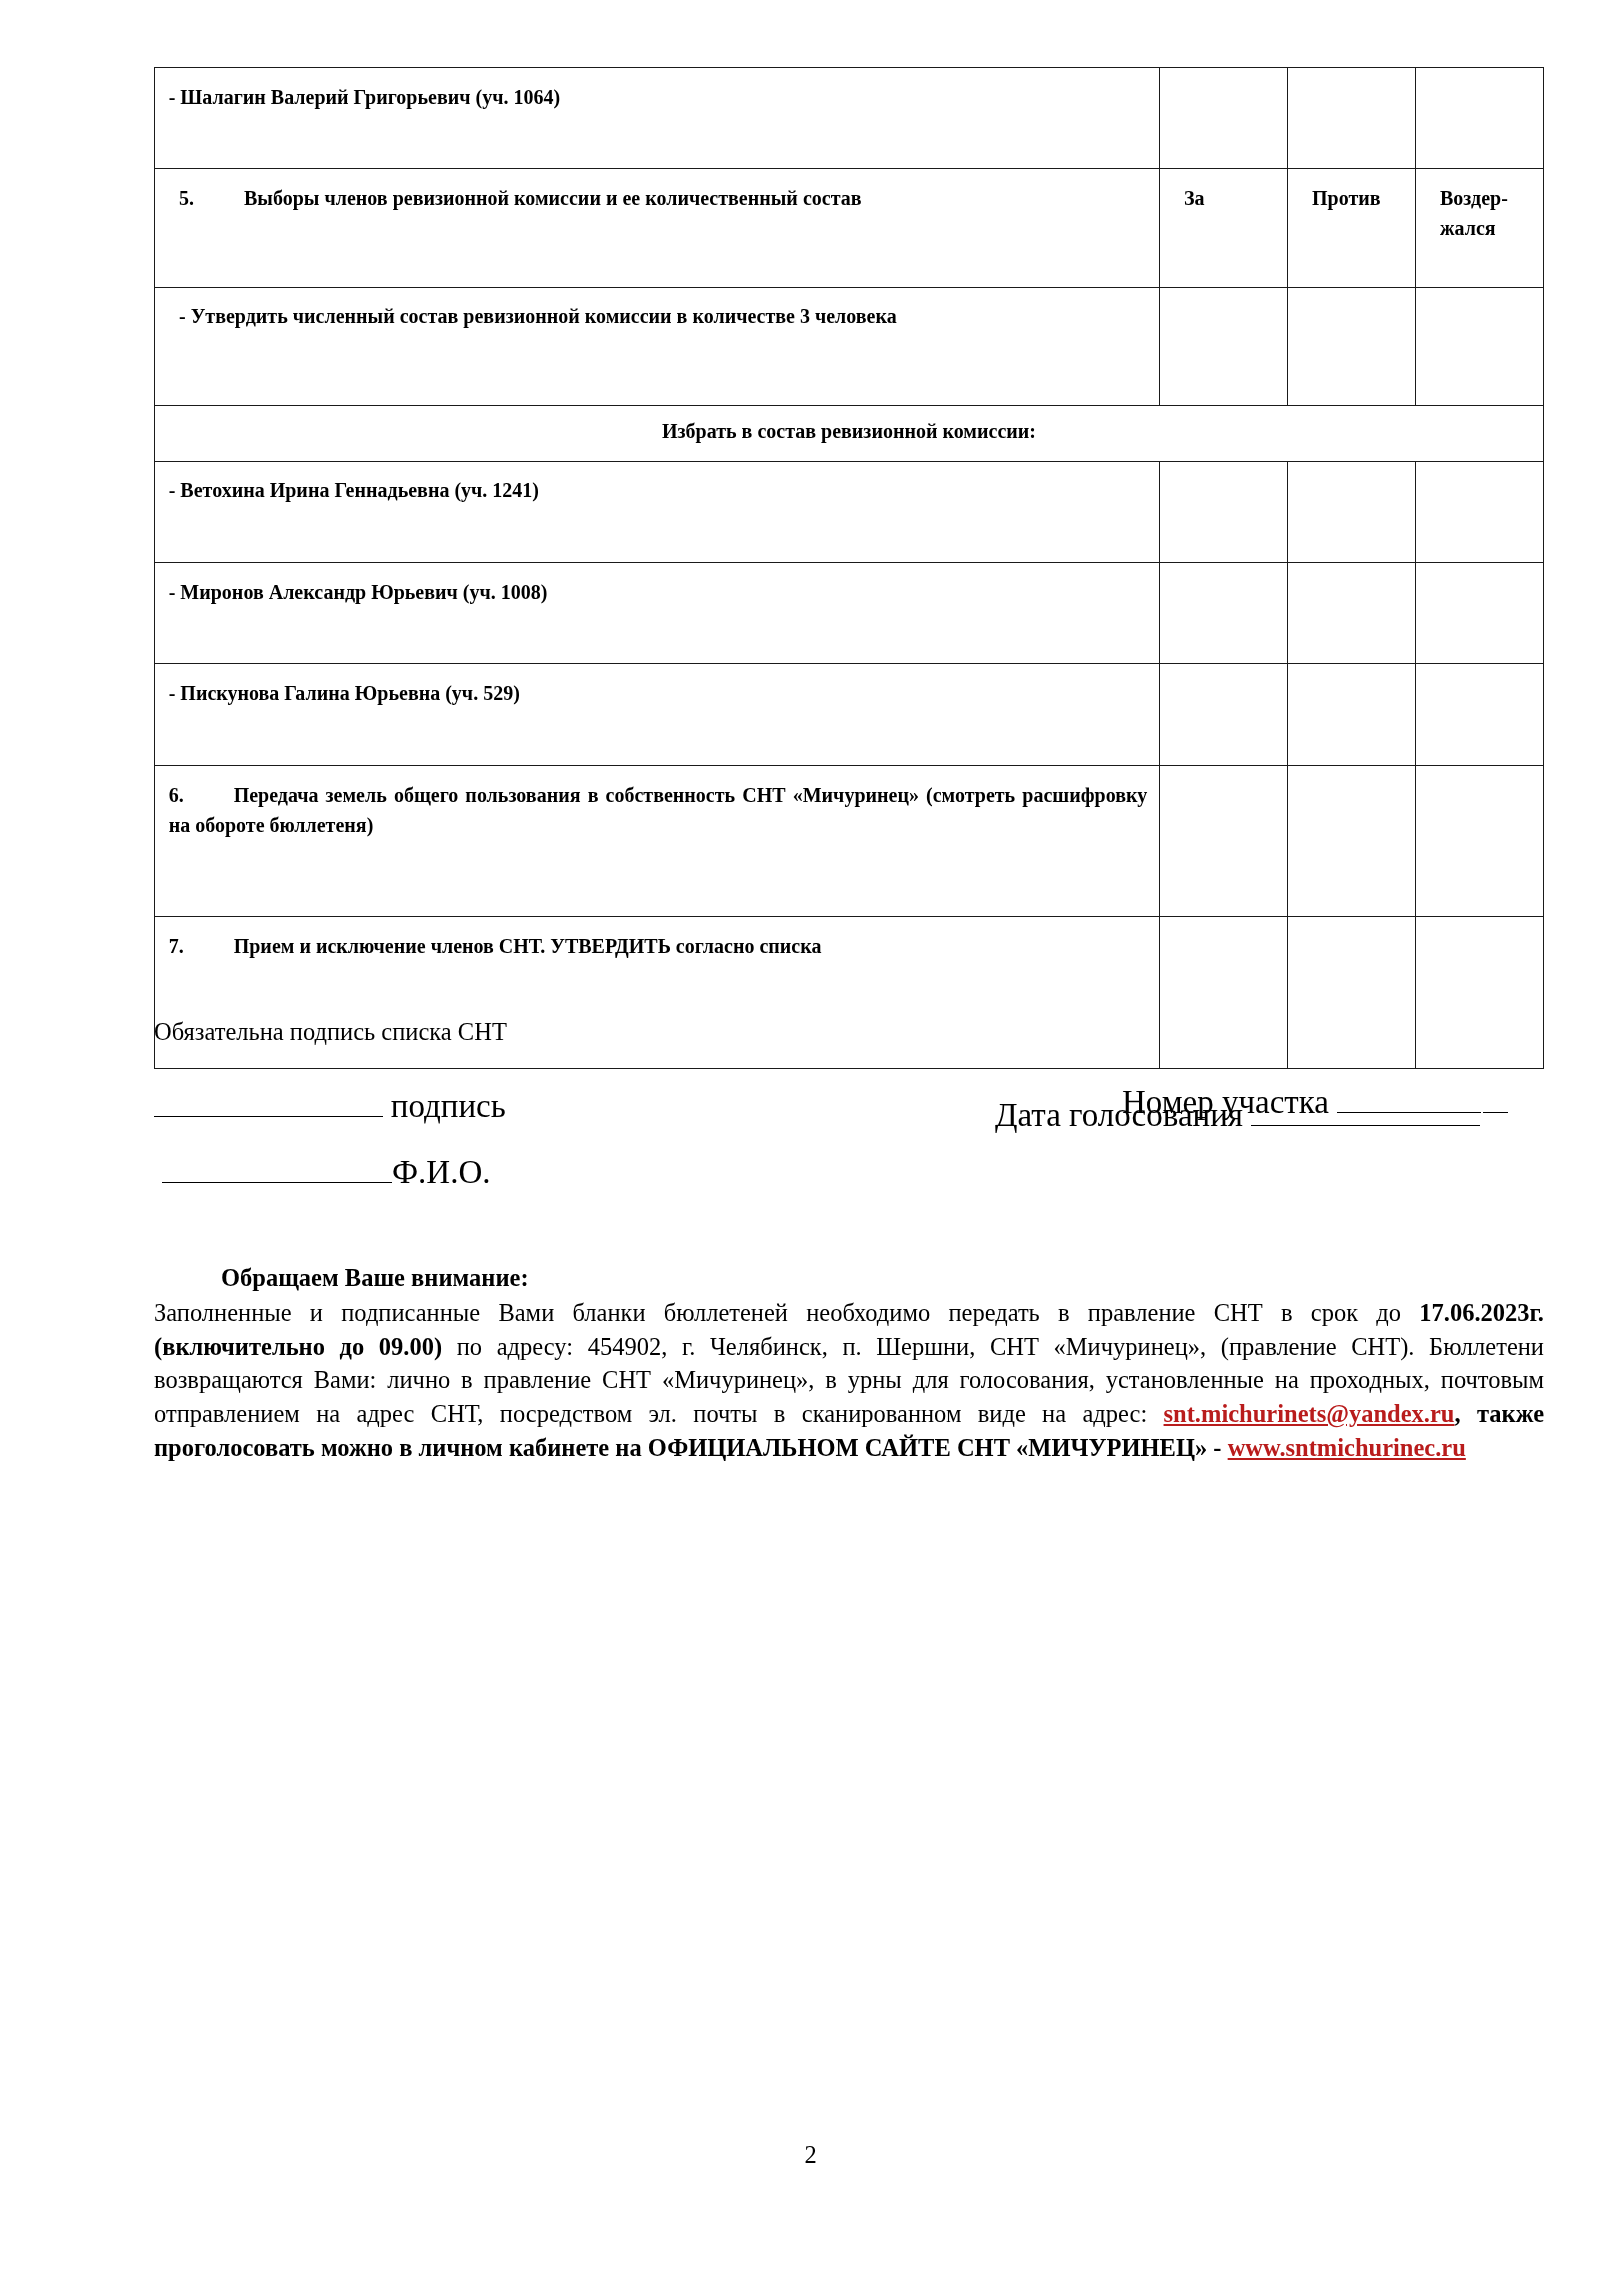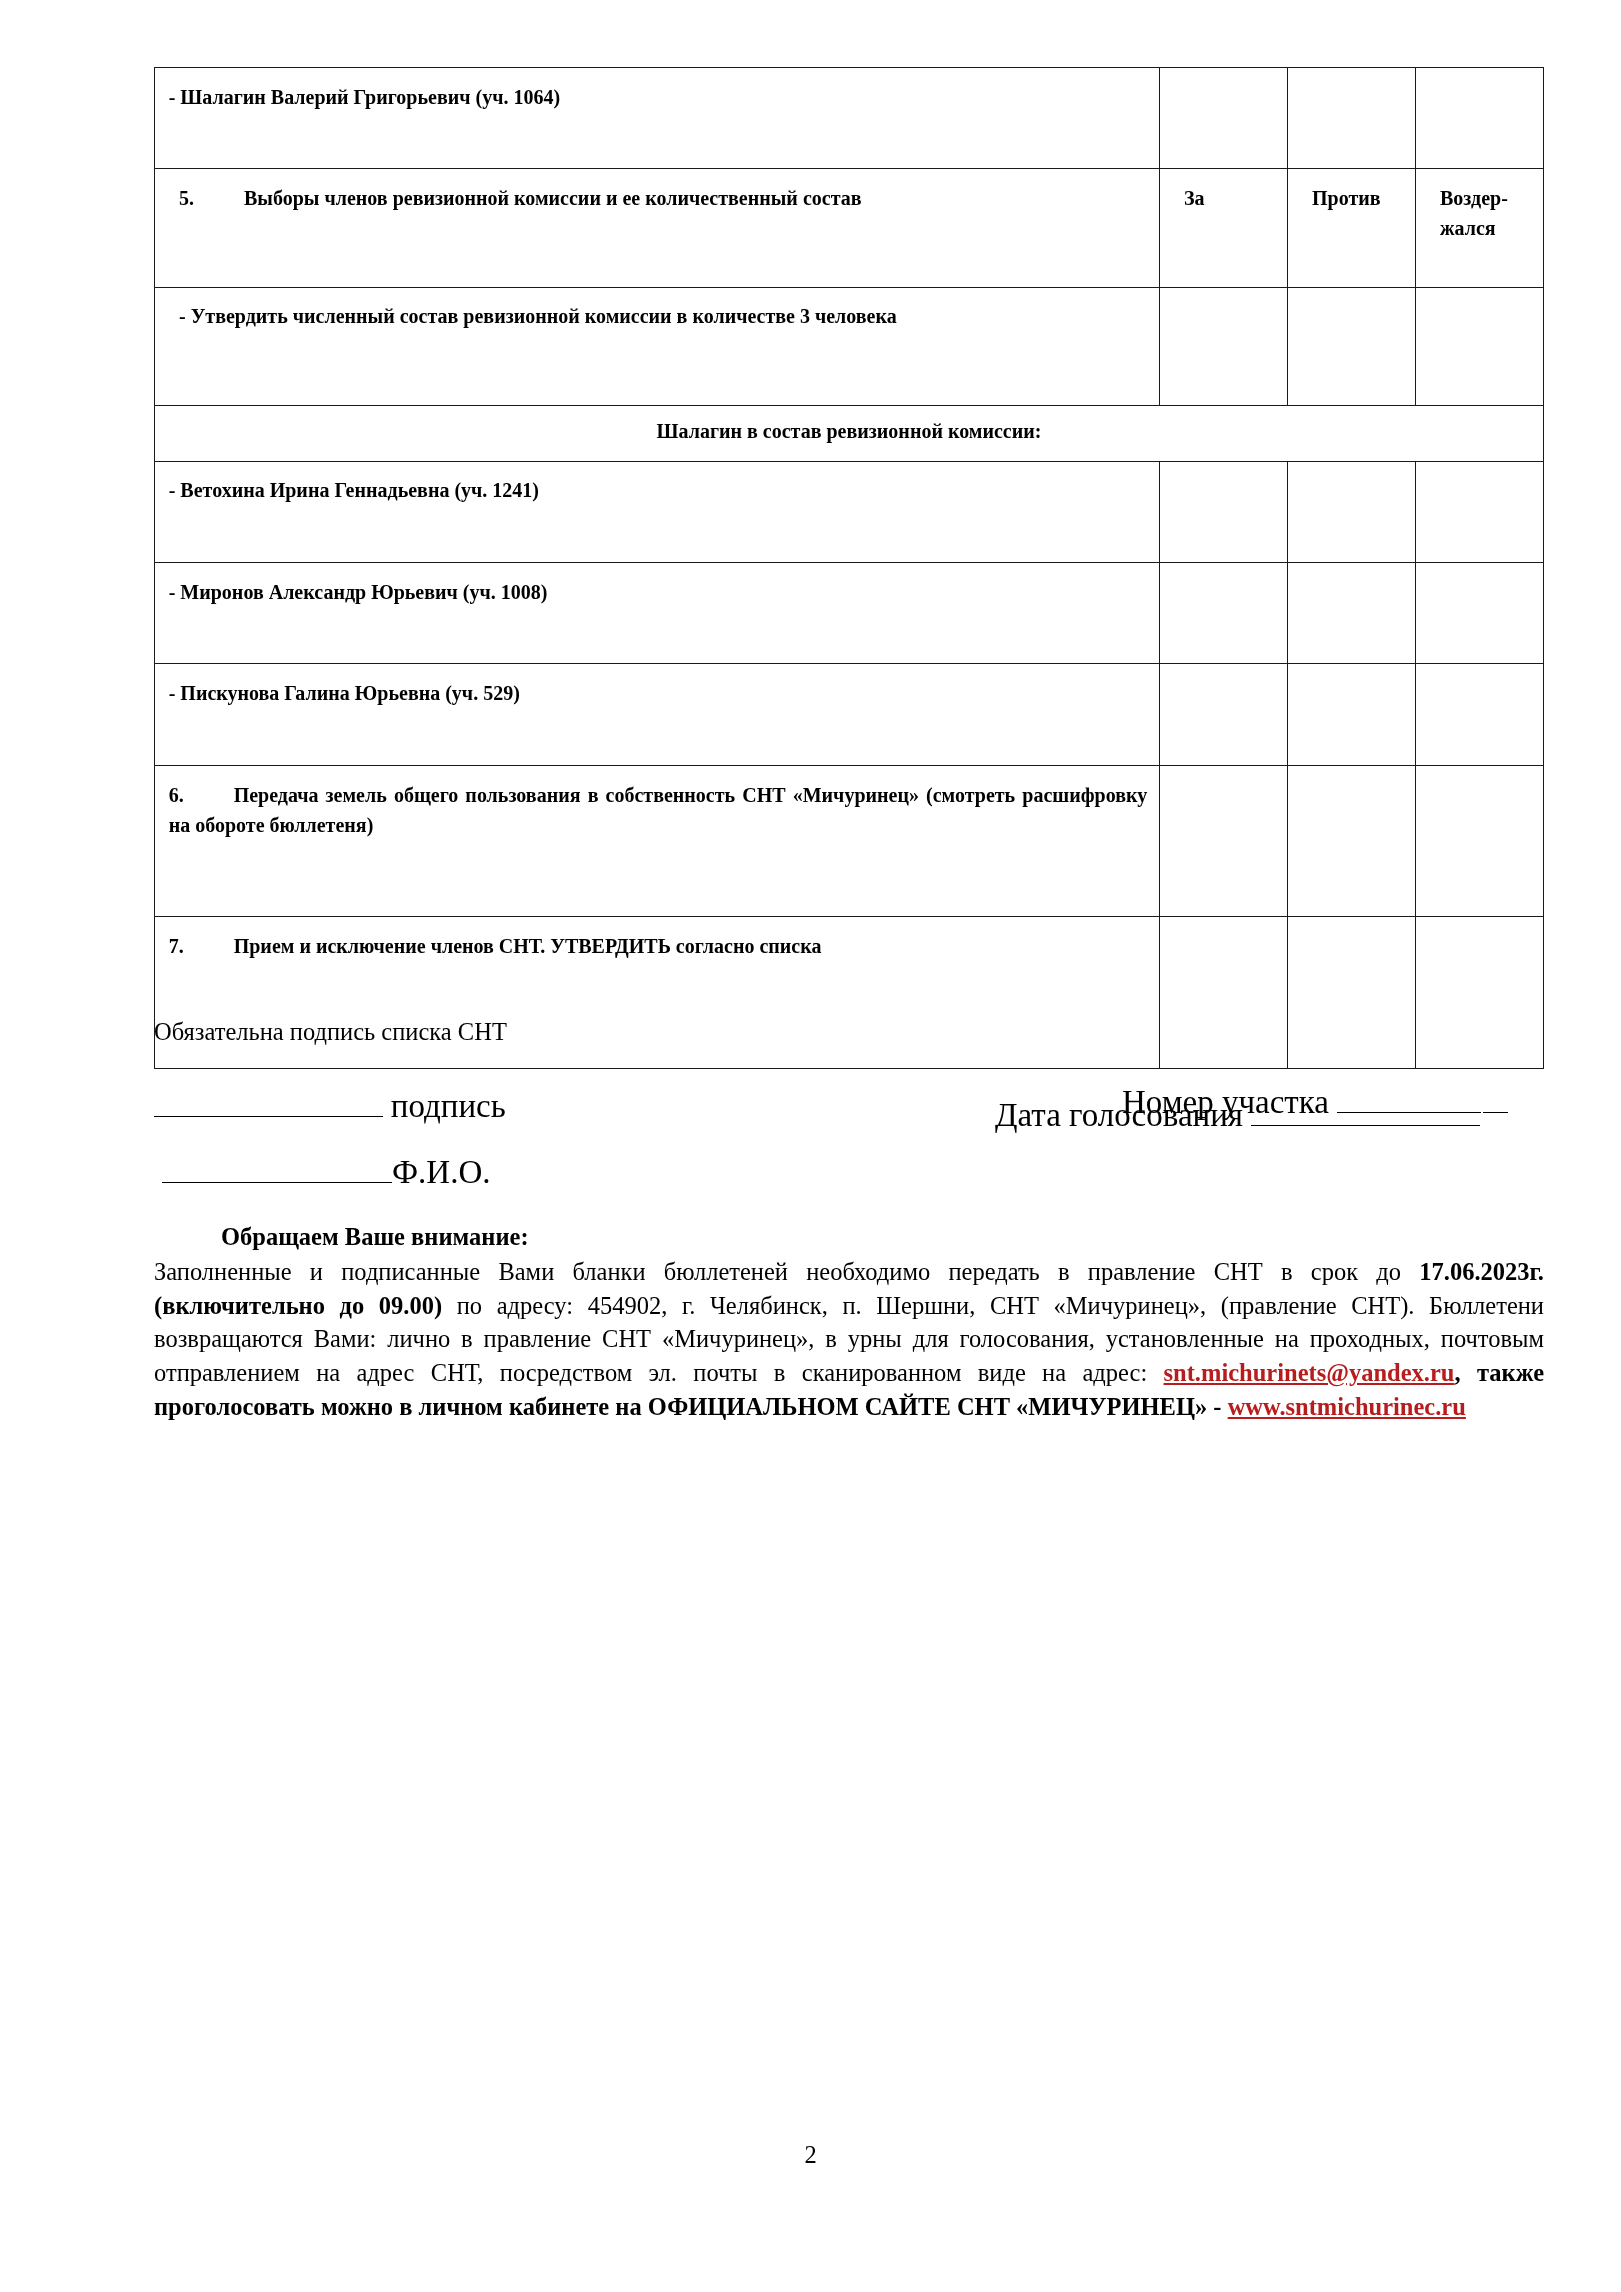--- a/index.html
+++ b/index.html
@@ -115,20 +115,21 @@
     line-height: 1.38;
     text-align: justify;
     text-align-last: left;
   }
   .attention .heading {
     font-weight: bold;
     display: block;
     text-indent: 67px;
     text-align: right;
     margin-bottom: 1px;
+    margin-top: 41px;
   }
   .attention .body { text-indent: 67px; }
   .attention b { font-weight: bold; }
   .link {
     color: #b91c1c;
     text-decoration: underline;
     font-weight: bold;
   }
 
   
@@ -170,21 +171,21 @@
       </tr>
 
       <tr class="row-tall">
         <td class="q-just">- Утвердить численный состав ревизионной комиссии в количестве 3 человека</td>
         <td class="vote-cell"></td>
         <td class="vote-cell"></td>
         <td class="vote-cell"></td>
       </tr>
 
       <tr class="row-merged">
-        <td class="merged-center" colspan="4">Шалагин в состав ревизионной комиссии:</td>
+        <td class="merged-center" colspan="4">Избрать в состав ревизионной комиссии:</td>
       </tr>
 
       <tr class="row-name">
         <td class="q-plain">- Ветохина Ирина Геннадьевна (уч. 1241)</td>
         <td class="vote-cell"></td>
         <td class="vote-cell"></td>
         <td class="vote-cell"></td>
       </tr>
 
       <tr class="row-name">

